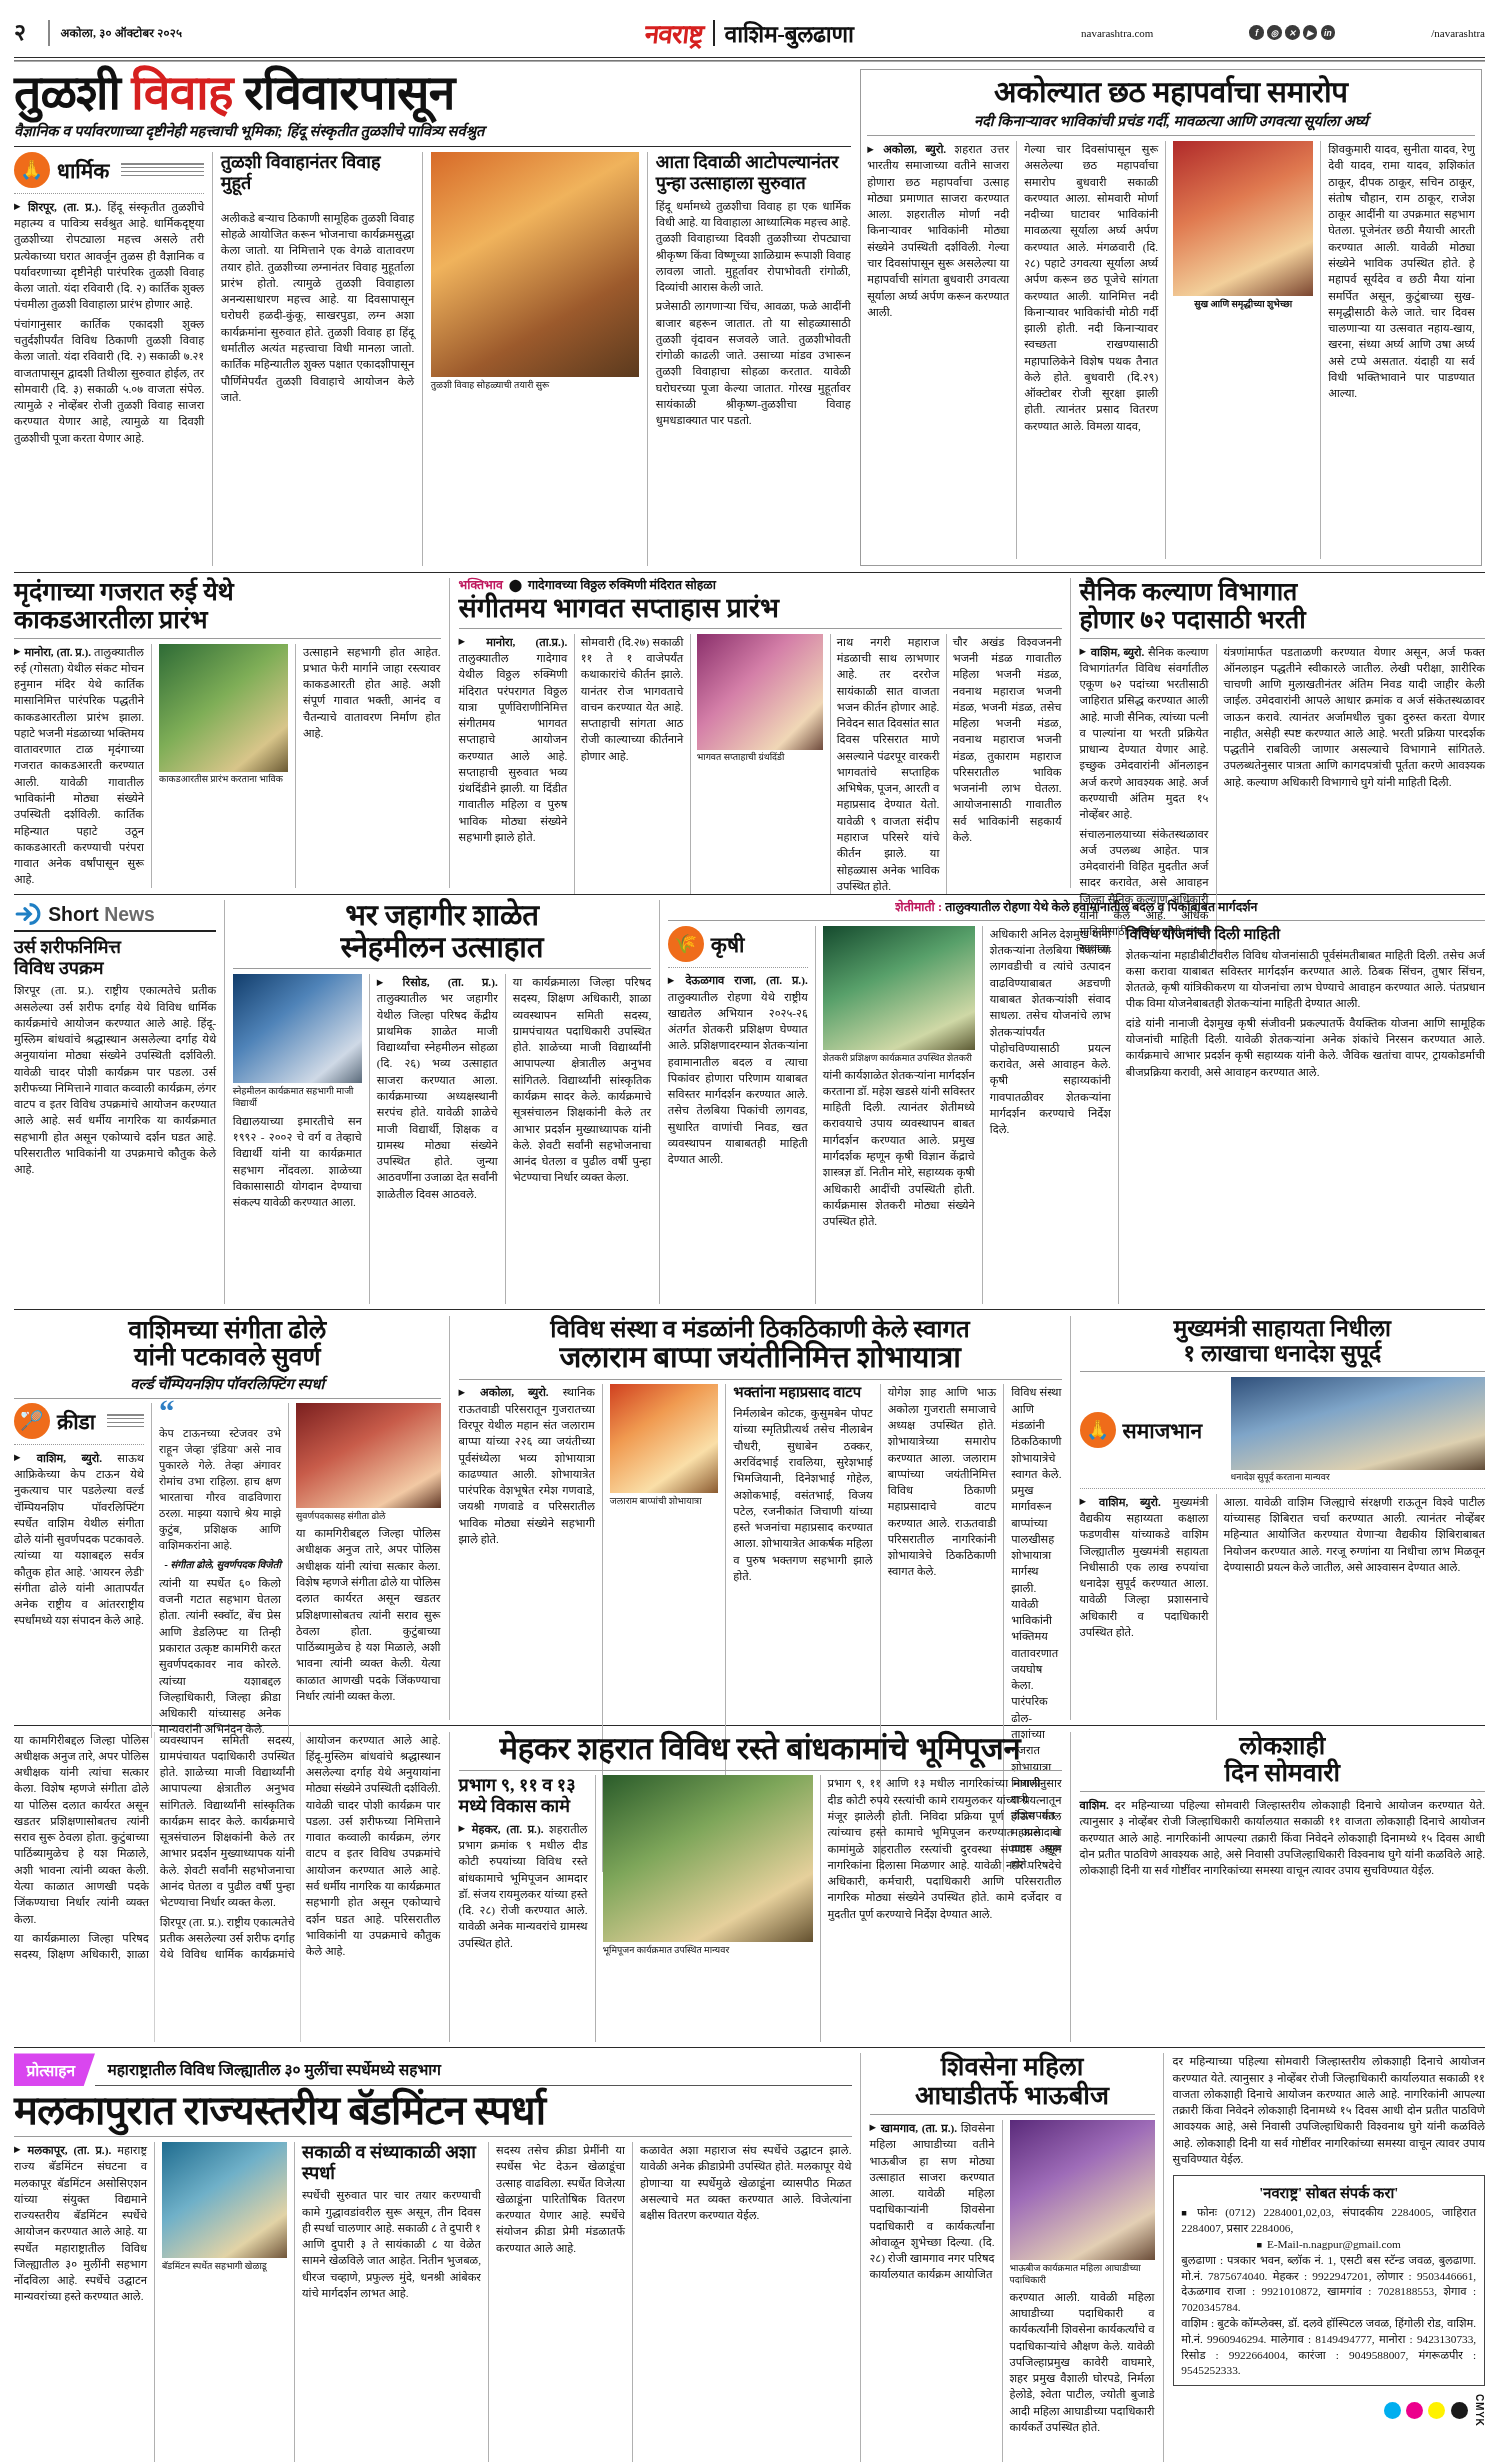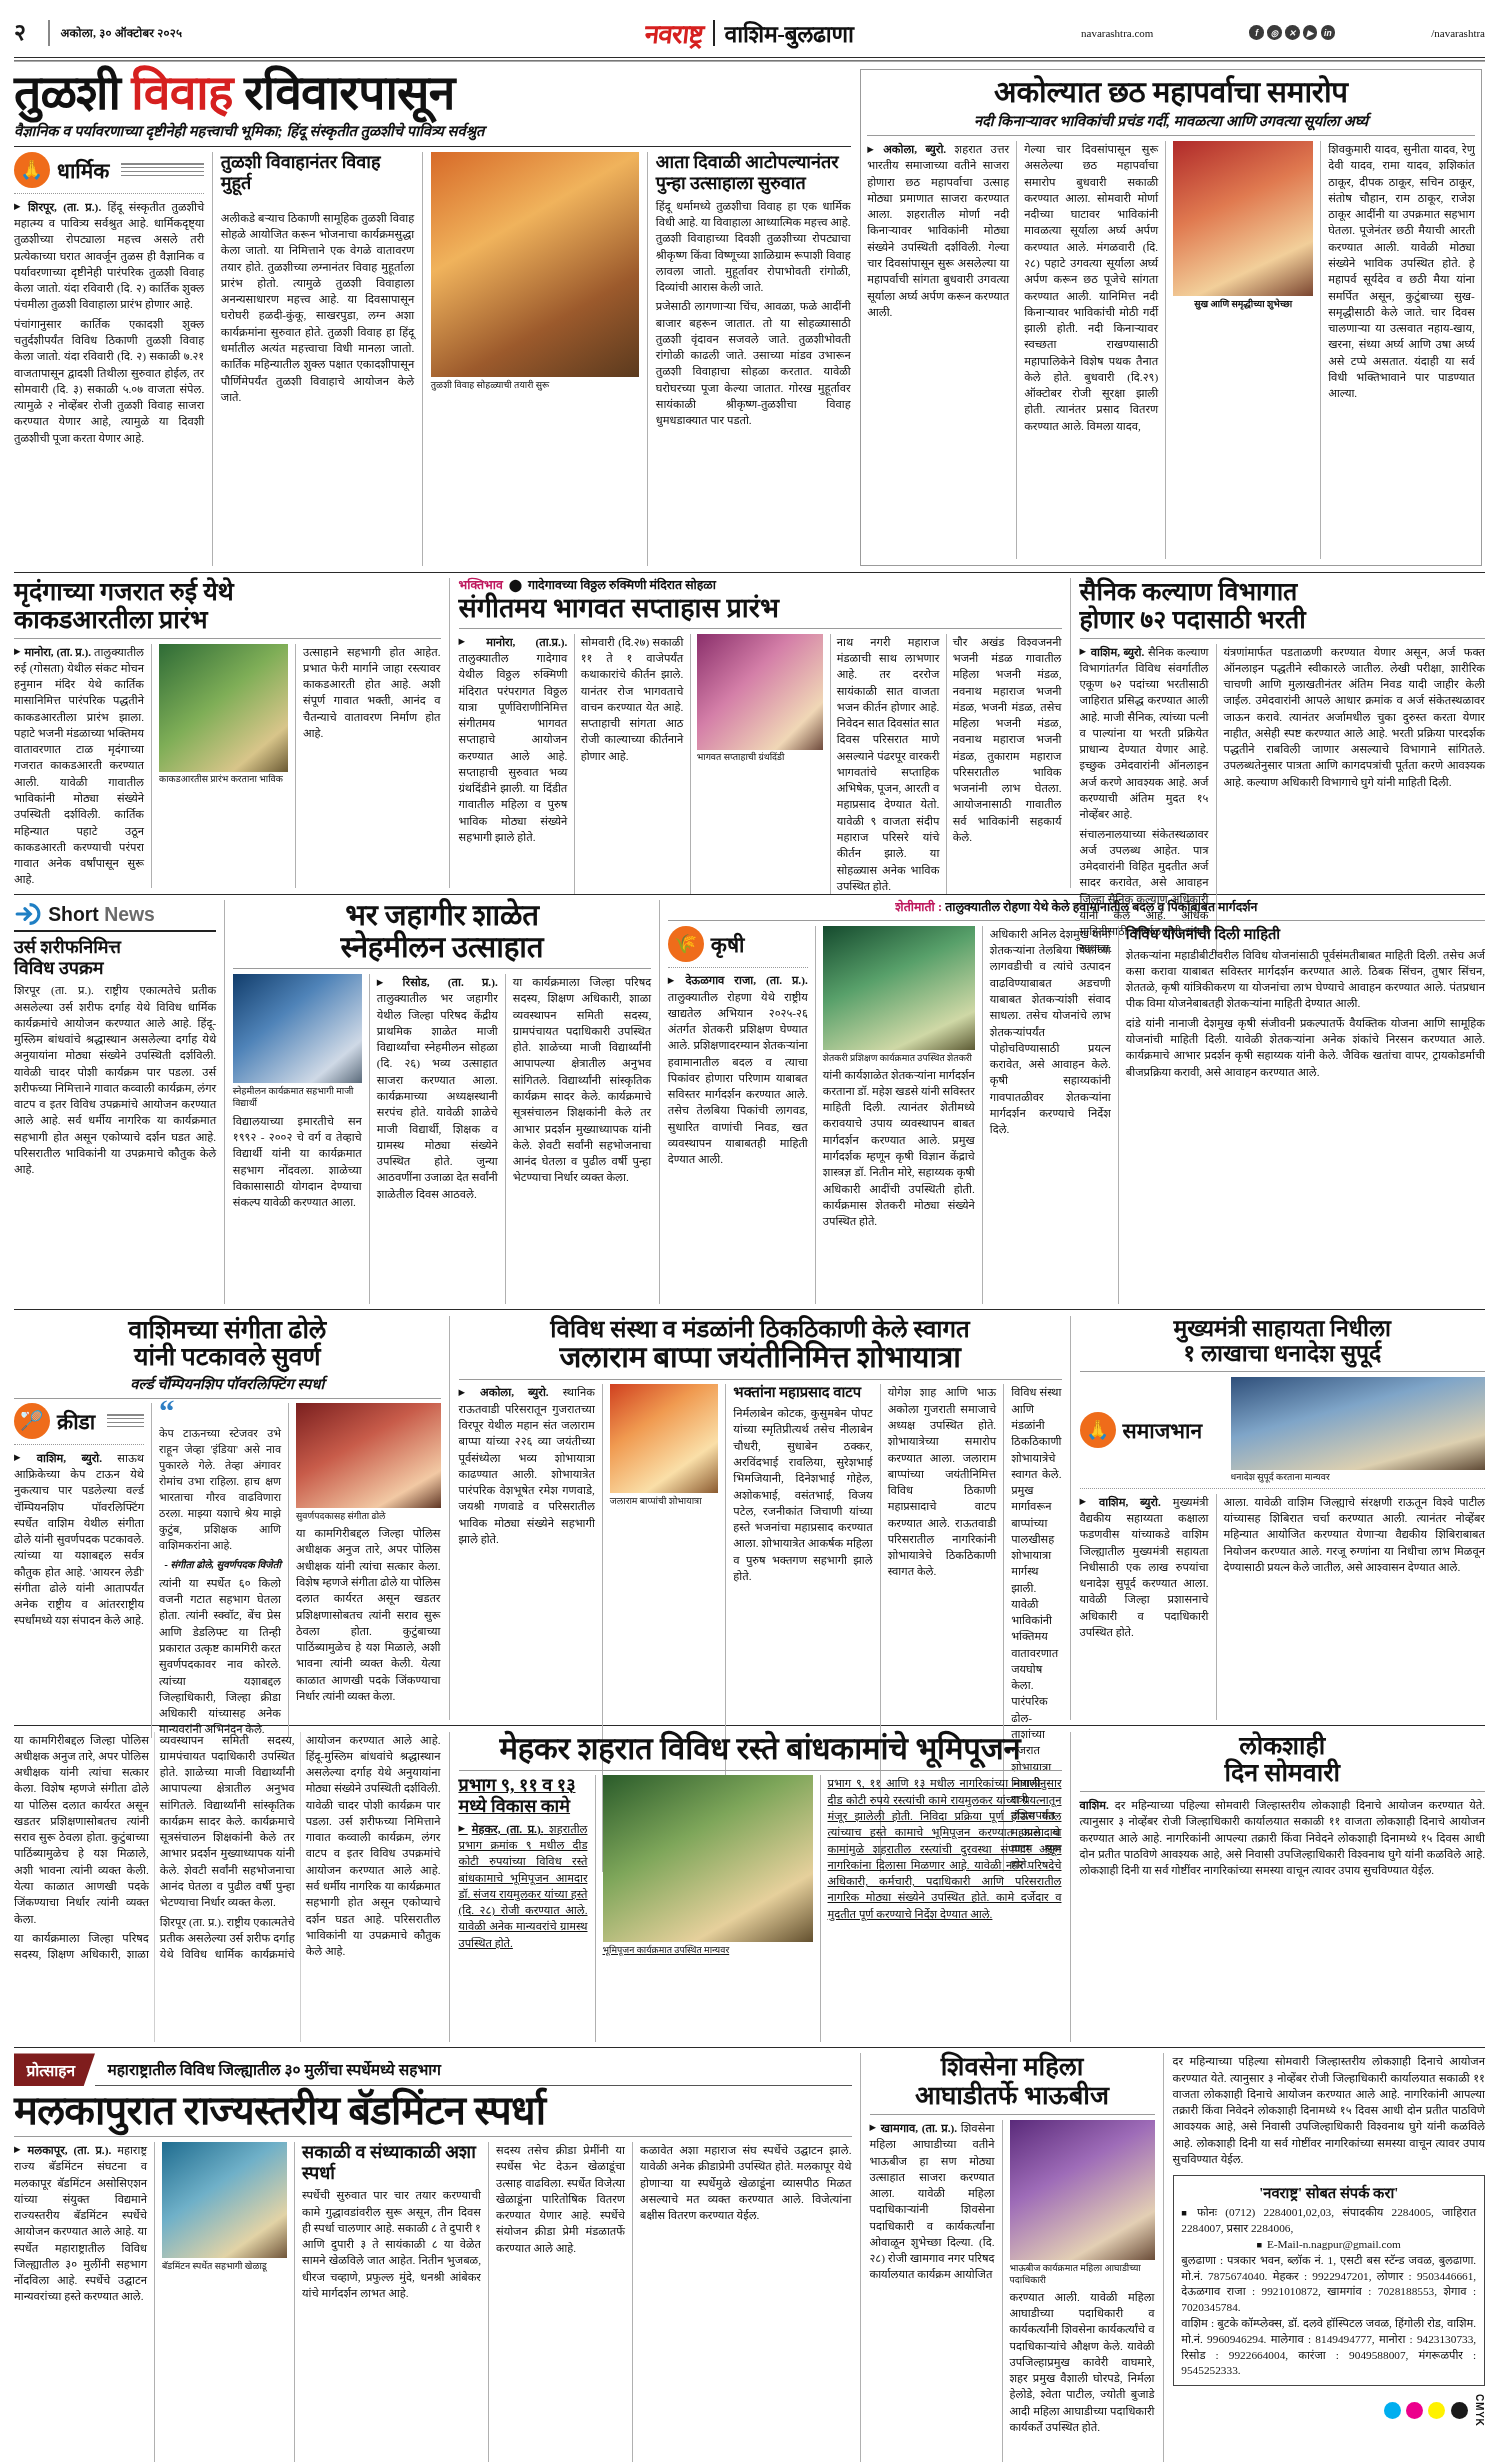--- a/index.html
+++ b/index.html
@@ -83,21 +83,21 @@
   .sn-txt { font-family:"Liberation Sans",sans-serif; font-size:19.4px; font-weight:bold; }
   .sn-txt .short { color:#1a1a1a; } .sn-txt .news { color:#6b6b6b; }
 
   
   .quotemark { font-size:31px; line-height:.6; color:#2f7fc4; font-family:"Liberation Serif",serif; font-weight:bold; }
   .quotebox p { font-size:11px; line-height:1.45; text-align:justify; }
   .quote-attr { font-size:10px; font-weight:bold; text-align:right; font-style:italic; margin-top:3.1px; }
 
   
   .tagwrap { display:flex; align-items:stretch; gap:0; }
-  .tag-blue { background:#7f1d1d; color:#fff; font-size:15.5px; font-weight:bold;
+  .tag-blue { background:#d946ef; color:#fff; font-size:15.5px; font-weight:bold;
               padding:5.4px 20px 5.4px 12.4px; clip-path:polygon(0 0,100% 0,86% 100%,0 100%); }
   .tag-rest { flex:1; display:flex; align-items:center; padding-left:12.4px;
               border-bottom:1.6px solid #555; }
   .tag-rest span { font-size:15.5px; font-weight:bold; }
 
   
   .contactbox { border:1.6px solid #444; padding:6.2px 7.8px; }
   .cb-title { font-size:14.7px; font-weight:bold; text-align:center; margin-bottom:3.1px; }
   .cb-line { font-size:11.3px; line-height:1.4; text-align:justify; }
   .sqbul::before { content:"\25A0"; font-size:9.3px; margin-right:4.7px; }
@@ -470,21 +470,21 @@
       <div class="cols3" style="height:100%;">
         <p class="body">या कामगिरीबद्दल जिल्हा पोलिस अधीक्षक अनुज तारे, अपर पोलिस अधीक्षक यांनी त्यांचा सत्कार केला. विशेष म्हणजे संगीता ढोले या पोलिस दलात कार्यरत असून खडतर प्रशिक्षणासोबतच त्यांनी सराव सुरू ठेवला होता. कुटुंबाच्या पाठिंब्यामुळेच हे यश मिळाले, अशी भावना त्यांनी व्यक्त केली. येत्या काळात आणखी पदके जिंकण्याचा निर्धार त्यांनी व्यक्त केला.</p>
         <p class="body">या कार्यक्रमाला जिल्हा परिषद सदस्य, शिक्षण अधिकारी, शाळा व्यवस्थापन समिती सदस्य, ग्रामपंचायत पदाधिकारी उपस्थित होते. शाळेच्या माजी विद्यार्थ्यांनी आपापल्या क्षेत्रातील अनुभव सांगितले. विद्यार्थ्यांनी सांस्कृतिक कार्यक्रम सादर केले. कार्यक्रमाचे सूत्रसंचालन शिक्षकांनी केले तर आभार प्रदर्शन मुख्याध्यापक यांनी केले. शेवटी सर्वांनी सहभोजनाचा आनंद घेतला व पुढील वर्षी पुन्हा भेटण्याचा निर्धार व्यक्त केला.</p>
         <p class="body">शिरपूर (ता. प्र.). राष्ट्रीय एकात्मतेचे प्रतीक असलेल्या उर्स शरीफ दर्गाह येथे विविध धार्मिक कार्यक्रमांचे आयोजन करण्यात आले आहे. हिंदू-मुस्लिम बांधवांचे श्रद्धास्थान असलेल्या दर्गाह येथे अनुयायांना मोठ्या संख्येने उपस्थिती दर्शविली. यावेळी चादर पोशी कार्यक्रम पार पडला. उर्स शरीफच्या निमित्ताने गावात कव्वाली कार्यक्रम, लंगर वाटप व इतर विविध उपक्रमांचे आयोजन करण्यात आले आहे. सर्व धर्मीय नागरिक या कार्यक्रमात सहभागी होत असून एकोप्याचे दर्शन घडत आहे. परिसरातील भाविकांनी या उपक्रमाचे कौतुक केले आहे.</p>
       </div>
     </div>
 
     <div class="col vline" style="width:621px; padding:0 8.5px;">
       <h2 class="big" style="text-align:center; font-size:31px;">मेहकर शहरात विविध रस्ते बांधकामांचे भूमिपूजन</h2>
       <div class="hline-thin"></div>
-      <div class="row" style="flex:1;text-decoration:underline;">
+      <div class="row" style="flex:1;">
         <div class="col" style="width:136px; padding-right:7px;">
           <h3 class="sm">प्रभाग ९, ११ व १३</h3>
           <h3 class="sm" style="margin-bottom:3.9px;">मध्ये विकास कामे</h3>
           <p class="body">
             <span class="byline arrow">मेहकर, (ता. प्र.).</span>
             <span>शहरातील प्रभाग क्रमांक ९ मधील दीड कोटी रुपयांच्या विविध रस्ते बांधकामाचे भूमिपूजन आमदार डॉ. संजय रायमुलकर यांच्या हस्ते (दि. २८) रोजी करण्यात आले. यावेळी अनेक मान्यवरांचे ग्रामस्थ उपस्थित होते.</span>
           </p>
         </div>
         <div class="col vline" style="width:225px; padding:0 7px;">
           <div class="photo p8" style="height:167px;"></div>

